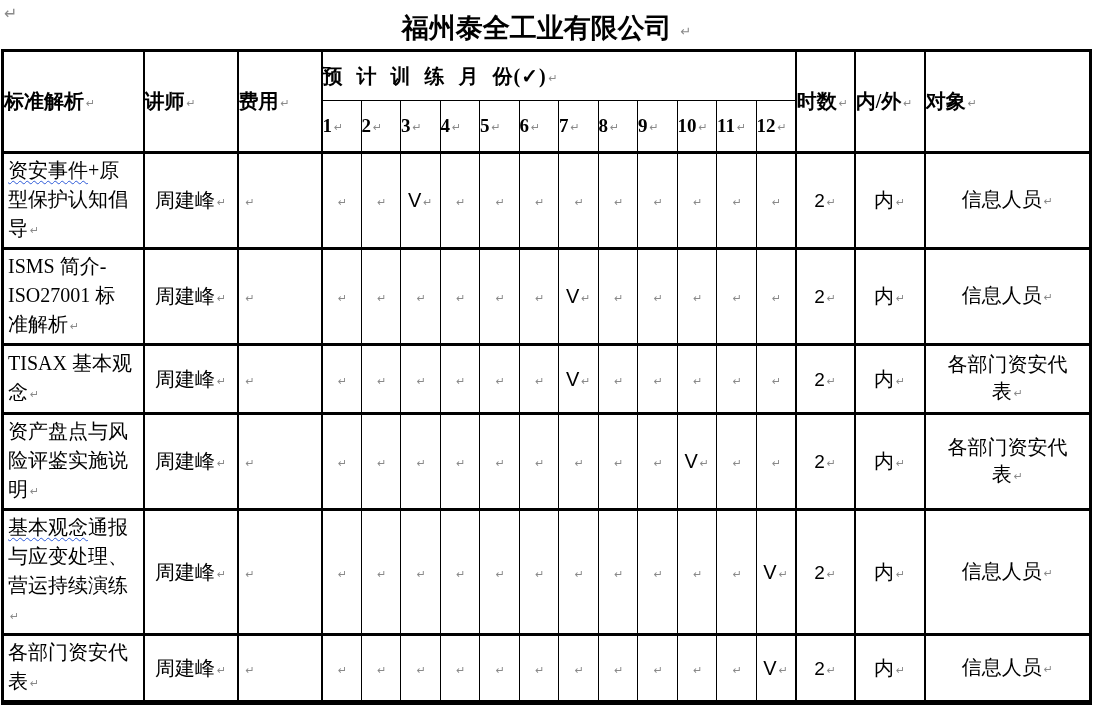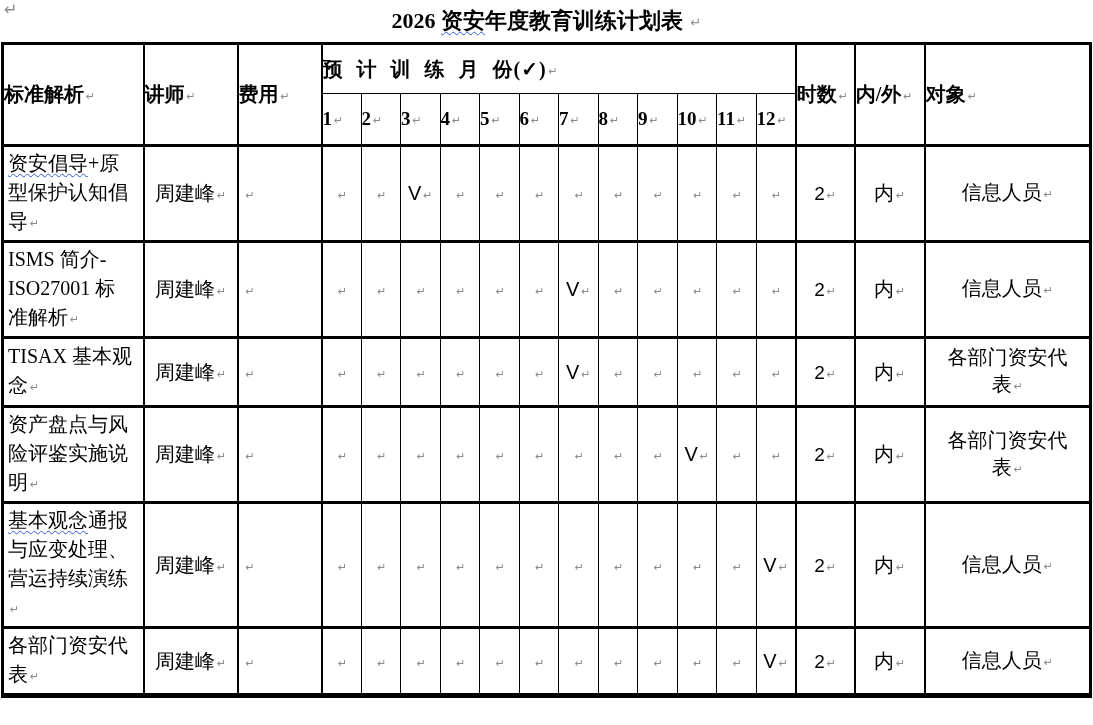--- a/index.html
+++ b/index.html
@@ -38,22 +38,22 @@
   .r4 td{height:78px;}
   .r5 td{height:83px;}
   .r6 td{height:47px;}
 </style>
 </head>
 <body>
 
 <div class="page">
   <div class="corner-mark">↵</div>
 
-  <div class="title2 cm">
-    <span>2026 </span><span class="wavy">资安</span><span>年度教育训练计划表</span>
+  <div class="title1 cm">
+    <span>福州泰全工业有限公司</span>
   <span class="mk">↵</span></div>
 
   <div class="tblwrap">
   <table>
     <colgroup>
       <col style="width:141px">
           <col style="width:94px">
           <col style="width:84px">
       <col span="12" style="width:39.5px">
       <col style="width:59px">
@@ -80,21 +80,21 @@
         <th class="cm"><span>7</span><span class="mk">↵</span></th>
         <th class="cm"><span>8</span><span class="mk">↵</span></th>
         <th class="cm"><span>9</span><span class="mk">↵</span></th>
         <th class="cm"><span>10</span><span class="mk">↵</span></th>
         <th class="cm"><span>11</span><span class="mk">↵</span></th>
         <th class="cm"><span>12</span><span class="mk">↵</span></th>
       </tr>
     </thead>
     <tbody>
       <tr class="r1">
-        <td class="course cm"><span class="wavy">资安倡导</span><span>+原型保护认知倡导</span><span class="mk">↵</span></td>
+        <td class="course cm"><span class="wavy">资安事件</span><span>+原型保护认知倡导</span><span class="mk">↵</span></td>
         <td class="c cm"><span>周建峰</span><span class="mk">↵</span></td>
         <td class="fee cm"><span class="mk">↵</span></td>
         <td class="m cm"><span class="v"></span><span class="mk">↵</span></td>
         <td class="m cm"><span class="v"></span><span class="mk">↵</span></td>
         <td class="m cm"><span class="v">V</span><span class="mk">↵</span></td>
         <td class="m cm"><span class="v"></span><span class="mk">↵</span></td>
         <td class="m cm"><span class="v"></span><span class="mk">↵</span></td>
         <td class="m cm"><span class="v"></span><span class="mk">↵</span></td>
         <td class="m cm"><span class="v"></span><span class="mk">↵</span></td>
         <td class="m cm"><span class="v"></span><span class="mk">↵</span></td>

